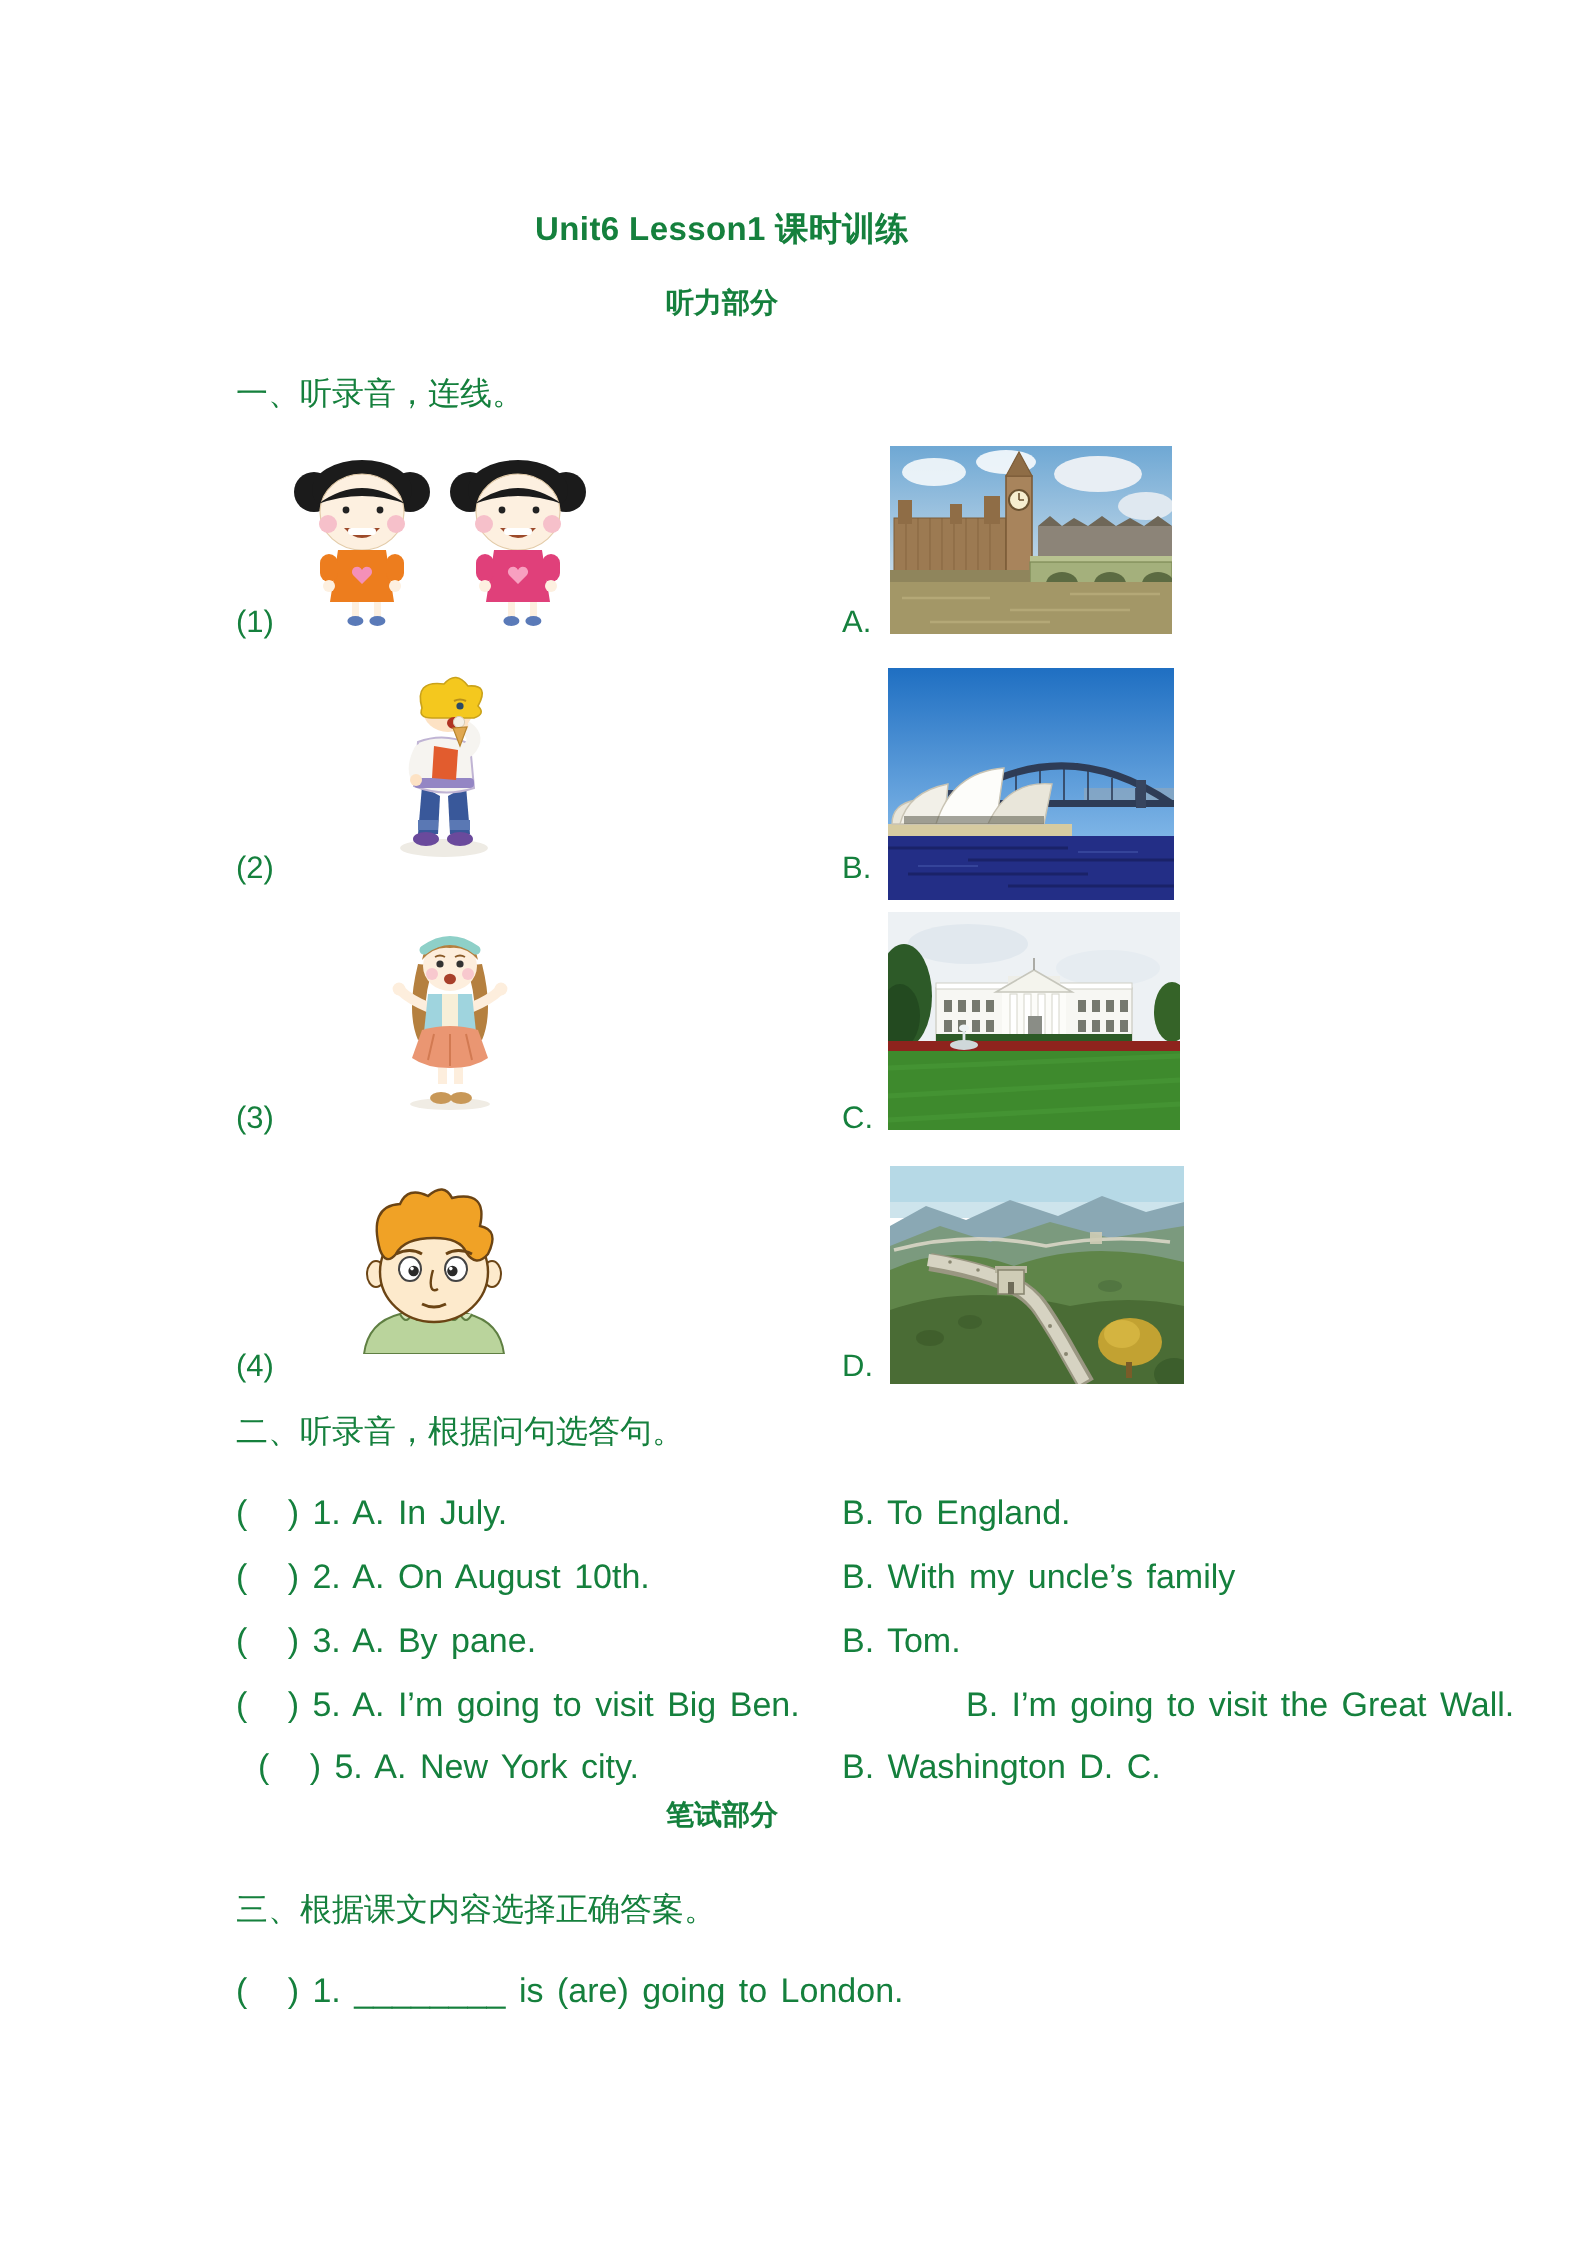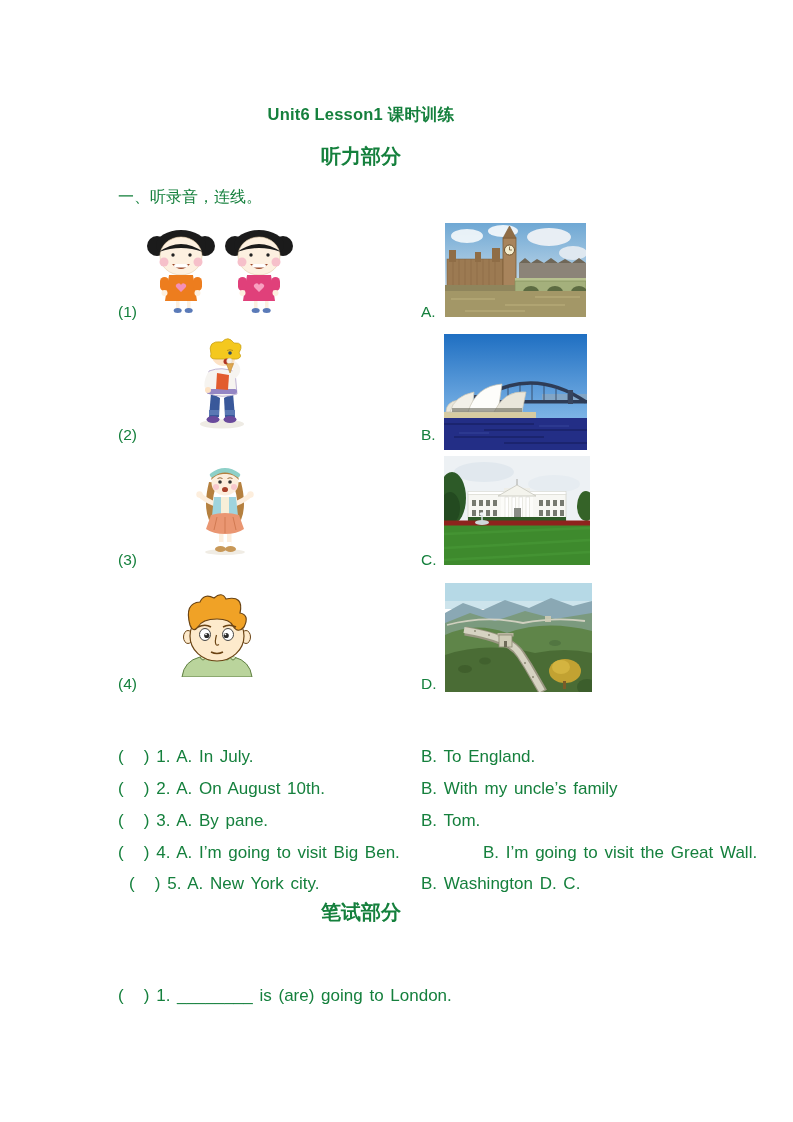--- a/index.html
+++ b/index.html
@@ -7,21 +7,21 @@
     position:relative;
     width:793px;height:1122px;
     background:#ffffff;
     font-family:Liberation Sans, sans-serif;
     color:#15803d;
     overflow:hidden;
   }
   .abs{position:absolute;}
   .center-h{left:361px;transform:translateX(-50%);white-space:nowrap;}
   .doc-title{top:104px;font-size:16.5px;font-weight:bold;letter-spacing:.2px;}
-  .section-banner{font-size:20px;font-weight:bold;}
+  .section-banner{font-size:14px;font-weight:bold;}
   .listening-banner{top:143px;}
   .written-banner{top:899px;}
   .cn-heading{font-size:16px;white-space:pre;}
   .p1-heading{left:118px;top:187px;}
   .p2-heading{left:118px;top:706px;}
   .p3-heading{left:118px;top:945px;}
   .num-label,.letter-label{font-size:15.5px;white-space:pre;}
   .qtext{font-size:17px;white-space:pre;word-spacing:2px;}
   .illus{display:block;}
   .illus svg{display:block;width:100%;height:100%;}
@@ -307,34 +307,36 @@
       <ellipse cx="120" cy="88" rx="16" ry="12" fill="#c2a232"></ellipse>
       <ellipse cx="116" cy="84" rx="9" ry="7" fill="#d4b440"></ellipse>
       <rect x="118" y="98" width="3" height="8" fill="#7a5c28"></rect>
       <ellipse cx="142" cy="104" rx="10" ry="8" fill="#3c5e2c"></ellipse>
       <ellipse cx="20" cy="86" rx="7" ry="4" fill="#3c5a2a" opacity=".7"></ellipse>
       <ellipse cx="40" cy="78" rx="6" ry="3.5" fill="#3c5a2a" opacity=".6"></ellipse>
       <ellipse cx="110" cy="60" rx="6" ry="3" fill="#4f7240" opacity=".8"></ellipse>
     </svg>
   </div>
 
+  <div class="abs cn-heading p2-heading">二、听录音，根据问句选答句。</div>
 
   <div class="abs qtext" style="left:118px;top:747px;">(   ) 1. A. In July.</div>
   <div class="abs qtext" style="left:421px;top:747px;">B. To England.</div>
 
   <div class="abs qtext" style="left:118px;top:779px;">(   ) 2. A. On August 10th.</div>
   <div class="abs qtext" style="left:421px;top:779px;">B. With my uncle’s family</div>
 
   <div class="abs qtext" style="left:118px;top:811px;">(   ) 3. A. By pane.</div>
   <div class="abs qtext" style="left:421px;top:811px;">B. Tom.</div>
 
-  <div class="abs qtext" style="left:118px;top:843px;">(   ) 4. A. I’m going to visit Big Ben.</div>
+  <div class="abs qtext" style="left:118px;top:843px;">(   ) 5. A. I’m going to visit Big Ben.</div>
   <div class="abs qtext" style="left:440px;top:843px;margin-left:43px;">B. I’m going to visit the Great Wall.</div>
 
   <div class="abs qtext" style="left:118px;top:874px;margin-left:11px;">(   ) 5. A. New York city.</div>
   <div class="abs qtext" style="left:421px;top:874px;">B. Washington D. C.</div>
 
   <div class="abs center-h section-banner written-banner">笔试部分</div>
 
+  <div class="abs cn-heading p3-heading">三、根据课文内容选择正确答案。</div>
 
   <div class="abs qtext" style="left:118px;top:986px;">(   ) 1. ________ is (are) going to London.</div>
 
 </div>
 
 </body></html>

